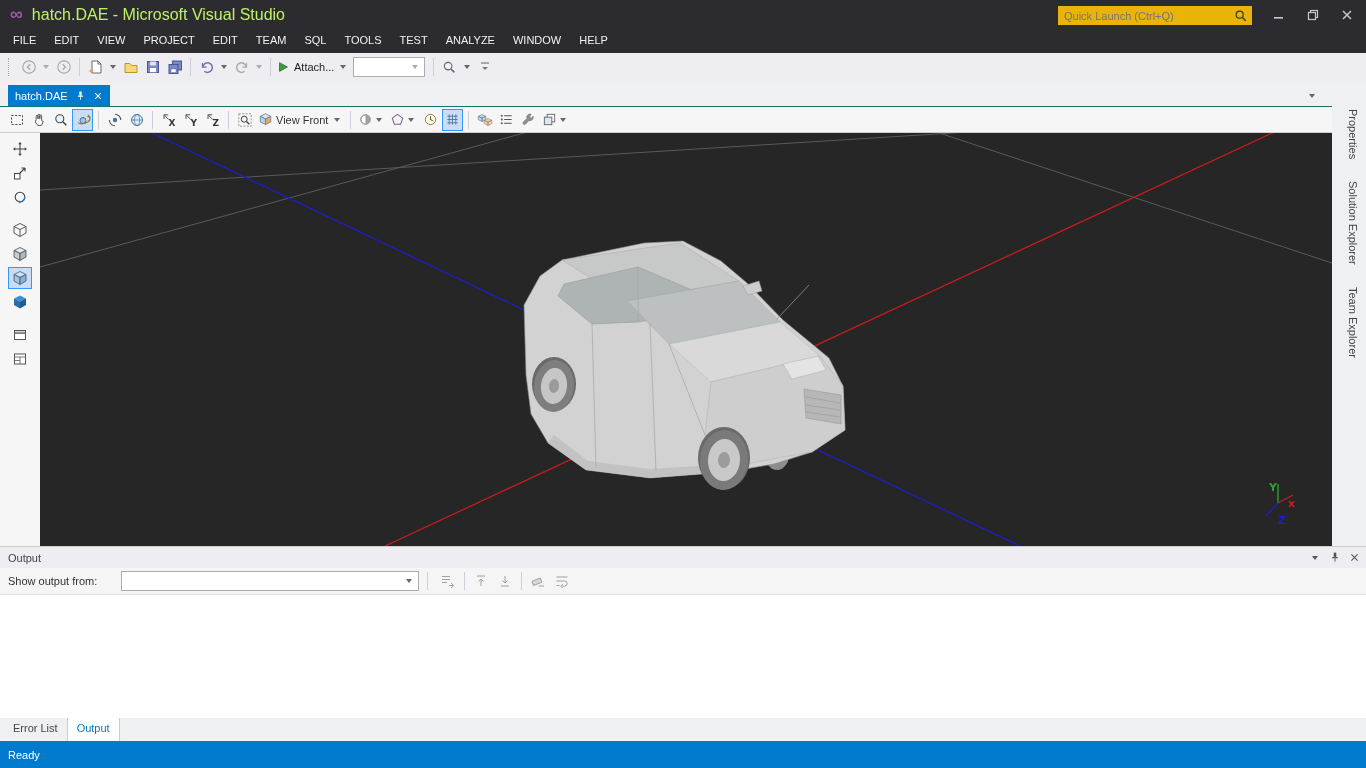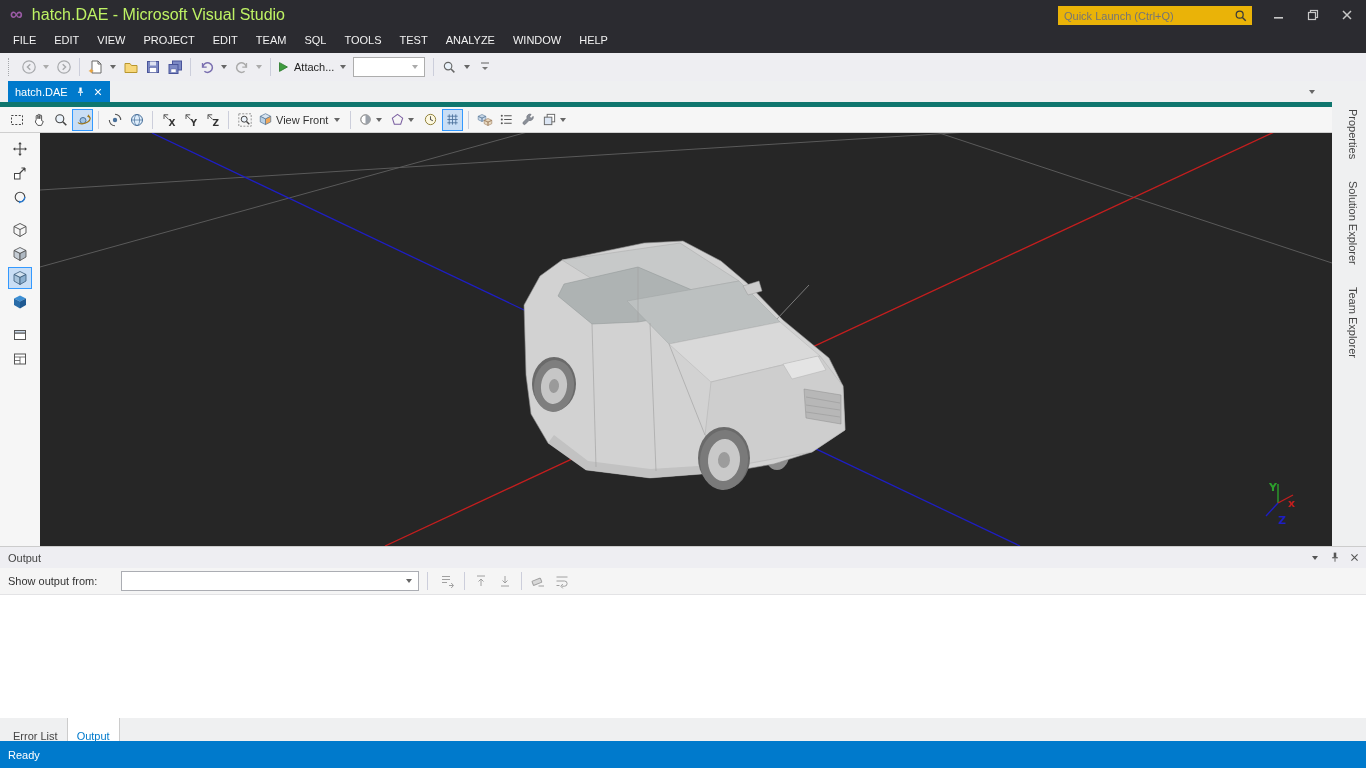--- a/index.html
+++ b/index.html
@@ -26,21 +26,21 @@
   .toolbar{position:absolute;top:53px;left:0;width:100%;height:28px;background:#EEEEF2;display:flex;align-items:center;padding-left:4px;gap:1px}
   .grip{width:5px;height:18px;border-left:1px dotted #A5A7AB;margin:0 4px}
   .tbtn{height:22px;min-width:21px;display:flex;align-items:center;justify-content:center}
   .sep{width:1px;height:18px;background:#CCCEDB;margin:0 4px}
   .dd{width:0;height:0;border-left:3px solid transparent;border-right:3px solid transparent;border-top:4px solid #666;margin:0 3px}
   .dd.dis{border-top-color:#ABABAB}
   .attach-label{font-size:11px;color:#1E1E1E;margin:0 2px 0 4px}
   .combo{width:72px;height:20px;background:#fff;border:1px solid #ADADAD;display:flex;align-items:center;justify-content:flex-end;padding-right:3px;margin:0 3px}
 
   
-  .tabwell{position:absolute;top:81px;left:0;width:1332px;height:26px;background:#EFF0F1;border-bottom:5px solid #0f766e}
+  .tabwell{position:absolute;top:81px;left:0;width:1332px;height:26px;background:#EFF0F1;border-bottom:1px solid #0f766e}
   .doctab{position:absolute;left:8px;bottom:0;height:21px;background:#007ACC;color:#fff;display:flex;align-items:center;padding:0 7px;font-size:11px;gap:7px}
   .tabchevron{position:absolute;right:14px;bottom:8px}
 
   
   .edtoolbar{position:absolute;top:107px;left:0;width:1332px;height:26px;background:#F6F6F6;border-bottom:1px solid #CFCFCF;display:flex;align-items:center;padding-left:6px;gap:1px}
   .etbtn{height:22px;min-width:21px;display:flex;align-items:center;justify-content:center;color:#444}
   .etbtn.sel{background:#C9DEF5;border:1px solid #3399FF}
   .viewlabel{font-size:11px;color:#333;margin:0 3px}
 
   
@@ -63,21 +63,21 @@
   .outtitle{color:#444;font-size:11px}
   .outheadicons{position:absolute;right:6px;top:0;height:21px;display:flex;align-items:center;gap:8px}
   .outtools{height:27px;background:#F5F5F5;display:flex;align-items:center;padding:0 8px;border-bottom:1px solid #E3E3E5}
   .showfrom{font-size:11px;color:#333;margin-right:24px}
   .outcombo{width:298px;height:20px;background:#fff;border:1px solid #ABADB3;display:flex;align-items:center;justify-content:flex-end;padding-right:3px}
   .otbtn{height:22px;min-width:24px;display:flex;align-items:center;justify-content:center}
   .outcontent{height:124px;background:#fff}
 
   
   .bottomtabs{position:absolute;left:0;top:718px;width:100%;height:23px;background:#EFF0F1;display:flex;align-items:stretch;padding-left:4px}
-  .btab{font-size:11px;padding:12px 9px 0 9px;color:#444}
+  .btab{font-size:11px;padding:4px 9px 0 9px;color:#444}
   .btab.active{background:#fff;color:#007ACC;border-left:1px solid #CCC;border-right:1px solid #CCC}
   .statusbar{position:absolute;left:0;top:741px;width:100%;height:27px;background:#007ACC;color:#fff;display:flex;align-items:center;padding-left:8px;font-size:11px}
 </style>
 </head>
 <body>
 
 <div class="win">
 
   <div class="titlebar">
     <span class="vslogo">∞</span>

